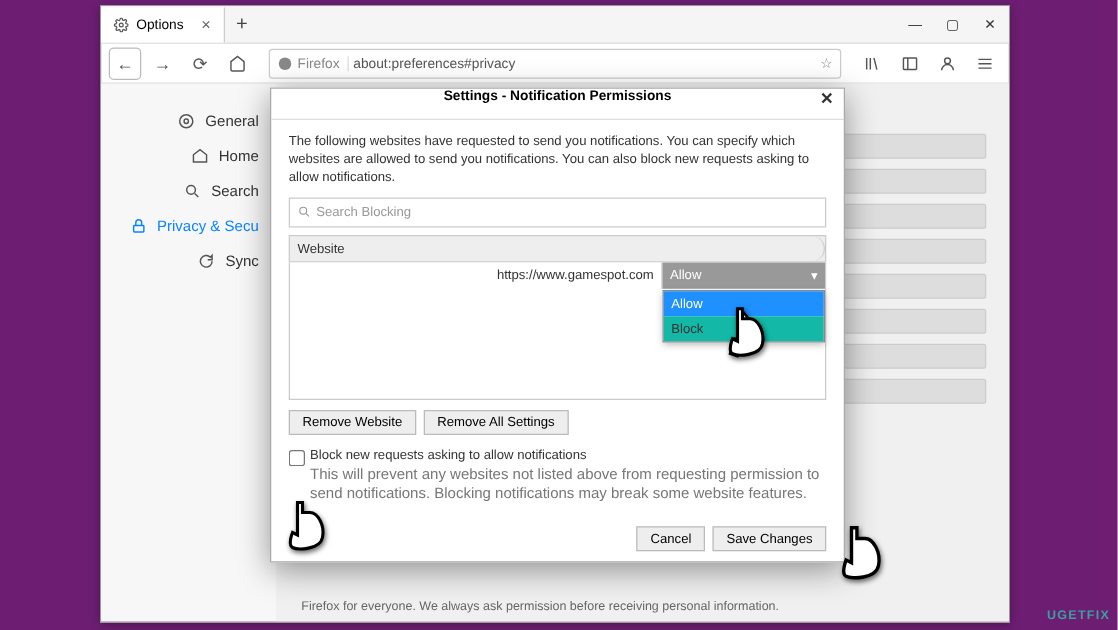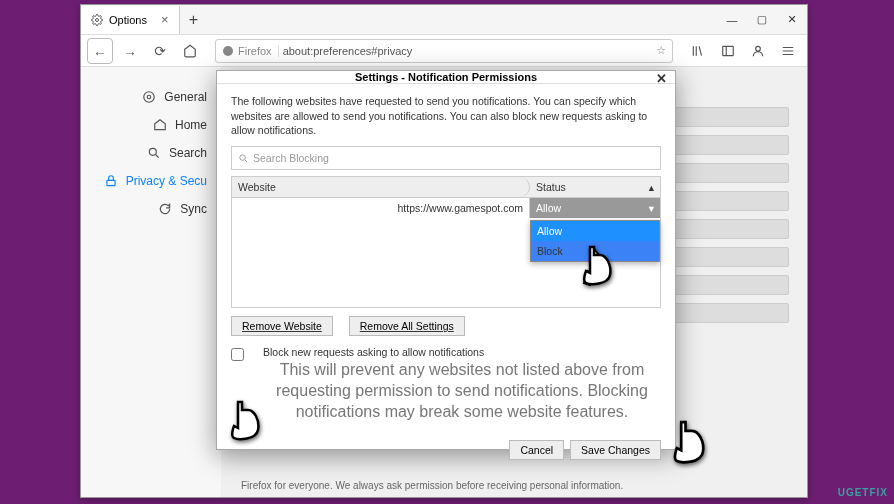--- a/index.html
+++ b/index.html
@@ -46,27 +46,27 @@
 .tblhdr > div { padding: 4px 6px; border-radius: 10px; }
 .colw { flex: 1; border-right: 1px solid #ccc; }
 .cols { width: 130px; display: flex; align-items: center; justify-content: space-between; }
 .tblbody { border: 1px solid #ccc; border-top: none; height: 110px; background: #fff; position: relative; }
 .row { display: flex; font-size: 10.5px; text-align: right; }
 .row > div { padding: 4px 6px; }
 .row .cols { background: #999; color: #fff; display: flex; justify-content: space-between; align-items: center; }
 .dropdown { position: absolute; right: 0; top: 22px; width: 130px; border: 1px solid #888; background: #fff; box-shadow: 0 2px 6px rgba(0,0,0,0.3); }
 .dropdown div { padding: 4px 6px; font-size: 10.5px; }
 .dropdown .sel { background: #1e90ff; color: #fff; }
-.dropdown .hov { background: #3b82f6; }
-.btnrow { display: flex; gap: 16px; margin-top: 8px; text-decoration: underline; }
+.dropdown .hov { background: #14b8a6; }
+.btnrow { display: flex; gap: 6px; margin-top: 8px; }
 .btn { border: 1px solid #bbb; background: #eee; padding: 3px 10px; font-size: 10.5px; }
-.chkrow { display: flex; align-items: flex-start; gap: 19px; margin-top: 10px; }
+.chkrow { display: flex; align-items: flex-start; gap: 4px; margin-top: 10px; }
 .chkrow input { margin-top: 2px; }
 .chkrow .txt { font-size: 10.5px; }
-.chkrow .sub { color: #777; font-size: 16px; margin-top: 2px; line-height: 1.3; text-align: center; }
+.chkrow .sub { color: #777; font-size: 12px; margin-top: 2px; line-height: 1.3; }
 .dlgfoot { display: flex; justify-content: flex-end; gap: 6px; padding: 8px 14px; }
 svg { display: block; }
 
 
 .cursor { position: absolute; pointer-events: none; }
 .cursor svg { filter: drop-shadow(1px 2px 2px rgba(0,0,0,0.6)); }
 
 
 .wm { position: absolute; right: 6px; bottom: 6px; font-size: 10px; color: #3aa0a0; letter-spacing: 1px; font-weight: bold; }
 </style>
@@ -196,24 +196,20 @@
     <div class="desc">The following websites have requested to send you notifications. You can specify which websites are allowed to send you notifications. You can also block new requests asking to allow notifications.</div>
     <div class="searchbox">
       <svg width="11" height="11" viewBox="0 0 24 24" fill="none" stroke="#999" stroke-width="2">
           <circle cx="10" cy="10" r="6"></circle>
           <path d="M20 20l-5-5"></path>
         </svg>
       <span>Search Blocking</span>
     </div>
     <div class="tblhdr">
       <div class="colw">Website</div>
-      <div class="cols">
-        <span>Status</span>
-        <span>▴</span>
-      </div>
     </div>
     <div class="tblbody">
       <div class="row">
         <div class="colw">https://www.gamespot.com</div>
         <div class="cols">
           <span>Allow</span>
           <span>▾</span>
         </div>
       </div>
       <div class="dropdown">

